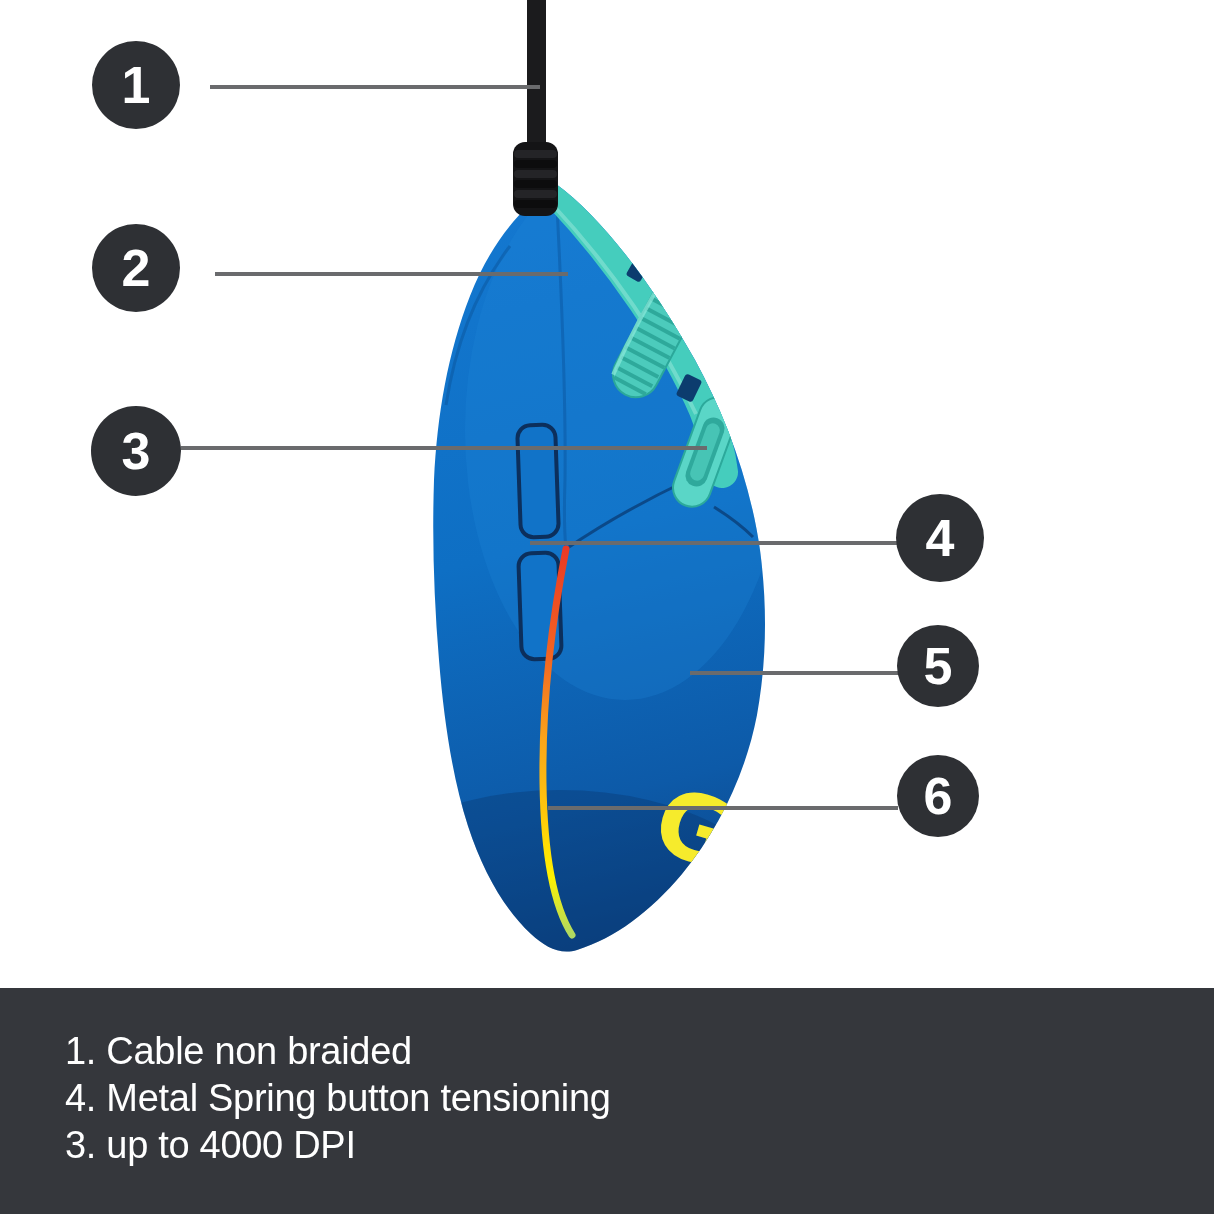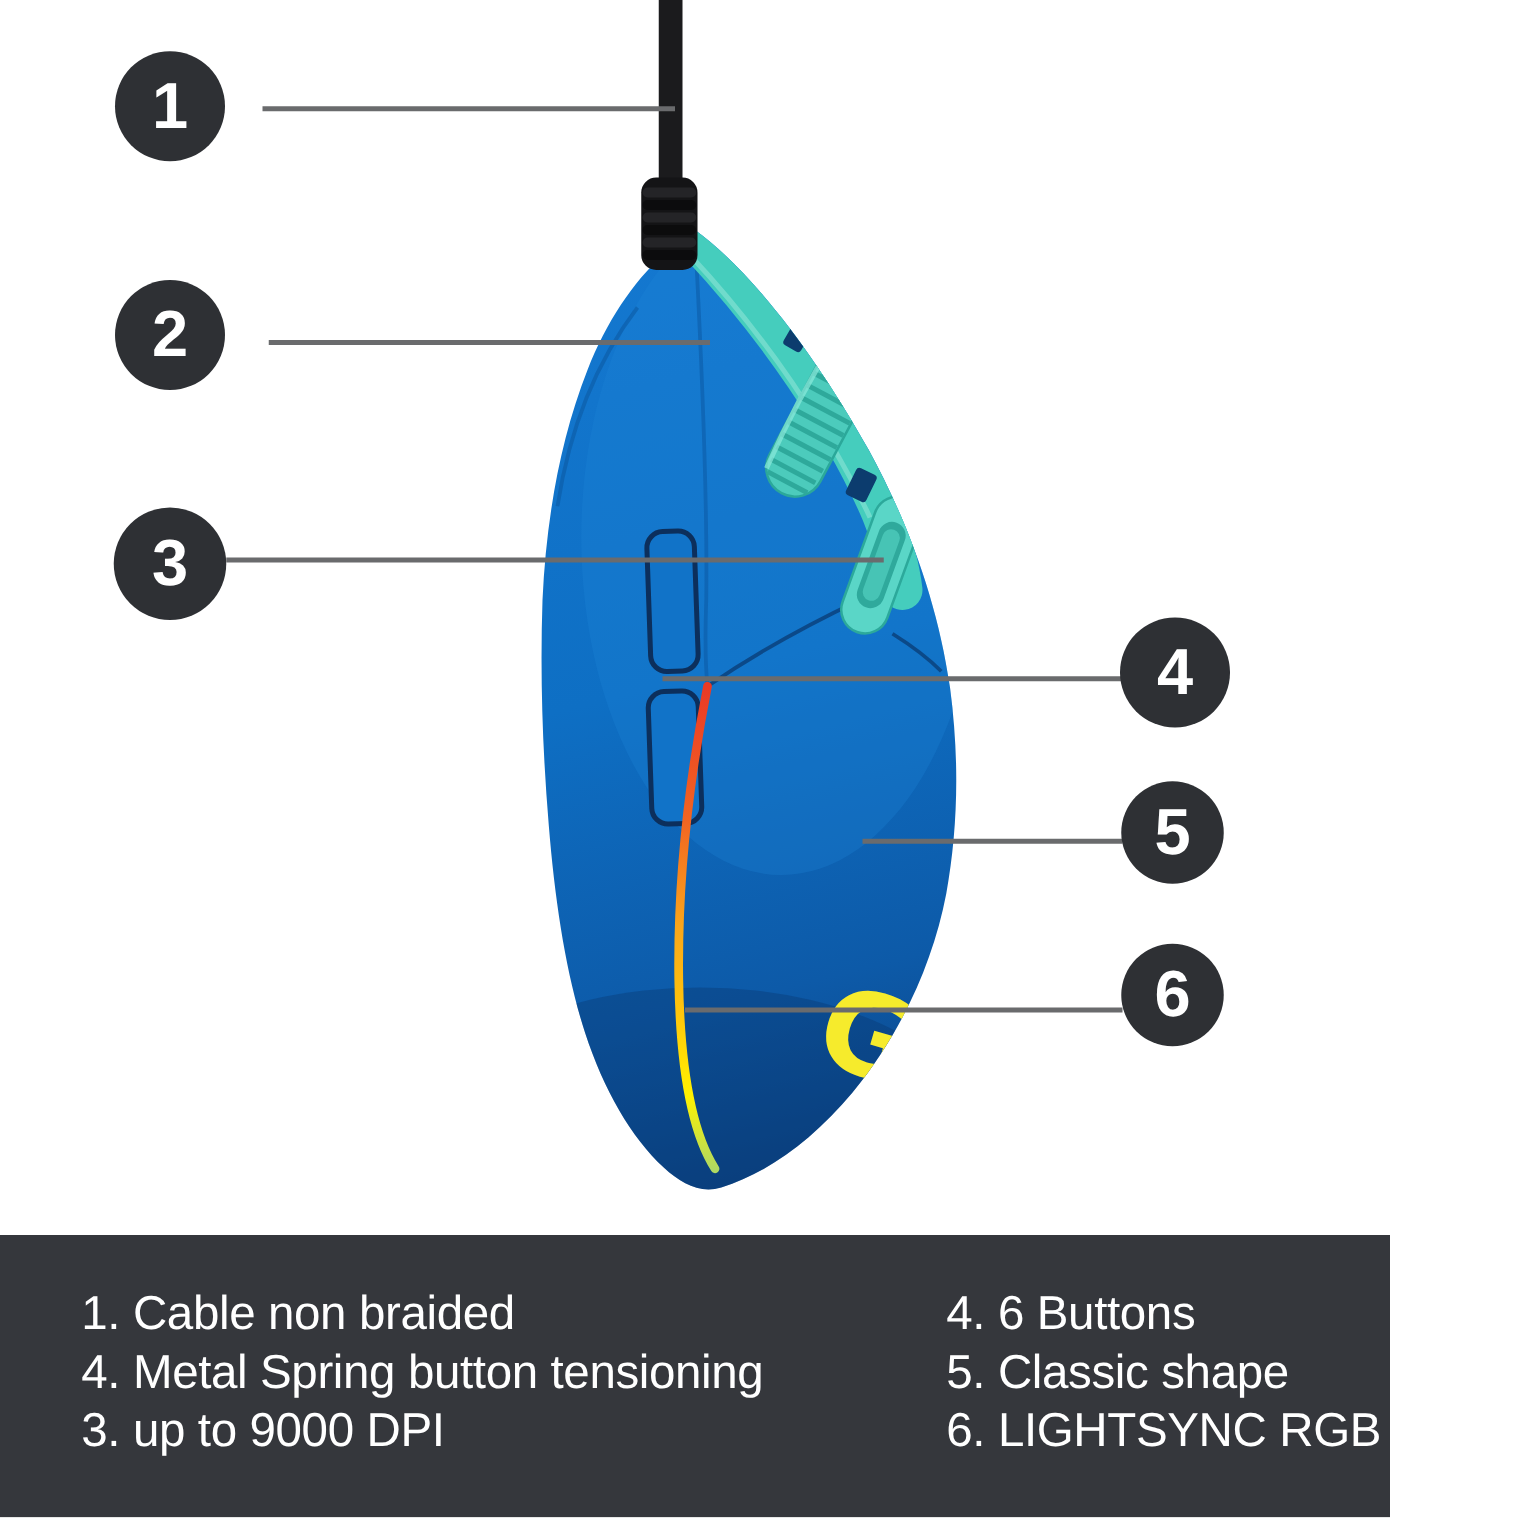--- a/index.html
+++ b/index.html
@@ -2,21 +2,21 @@
 <html><head>
 <meta charset="utf-8">
 <style>
   html,body{margin:0;padding:0;background:#ffffff;}
   .stage{
     position:relative;width:1214px;height:1214px;overflow:hidden;
     background:#ffffff;font-family:"Liberation Sans",sans-serif;
   }
   .artwork{position:absolute;top:0;left:0;}
   .legend{
-    position:absolute;left:0;top:988px;width:1112px;height:226px;
+    position:absolute;left:0;top:988px;width:1214px;height:226px;
     background:#35373c;color:#ffffff;
   }
   .legend-col{position:absolute;top:40px;}
   .legend-col.left{left:65px;}
   .legend-col.right{left:757px;}
   .legend-item{
     font-size:38px;line-height:47px;letter-spacing:-0.3px;
     color:#ffffff;white-space:nowrap;
   }
 </style>
@@ -172,22 +172,17 @@
         <circle cx="938" cy="796" r="41" fill="#2e3034"></circle>
         <text x="938" y="796" dominant-baseline="central">6</text>
       </g>
     </g>
   </svg>
 
   <div class="legend">
     <div class="legend-col left">
       <div class="legend-item">1. Cable non braided</div>
       <div class="legend-item">4. Metal Spring button tensioning</div>
-      <div class="legend-item">3. up to 9000 DPI</div>
-    </div>
-    <div class="legend-col right">
-      <div class="legend-item">4. 6 Buttons</div>
-      <div class="legend-item">5. Classic shape</div>
-      <div class="legend-item">6. LIGHTSYNC RGB</div>
+      <div class="legend-item">3. up to 4000 DPI</div>
     </div>
   </div>
 
 </div>
 
 </body></html>

